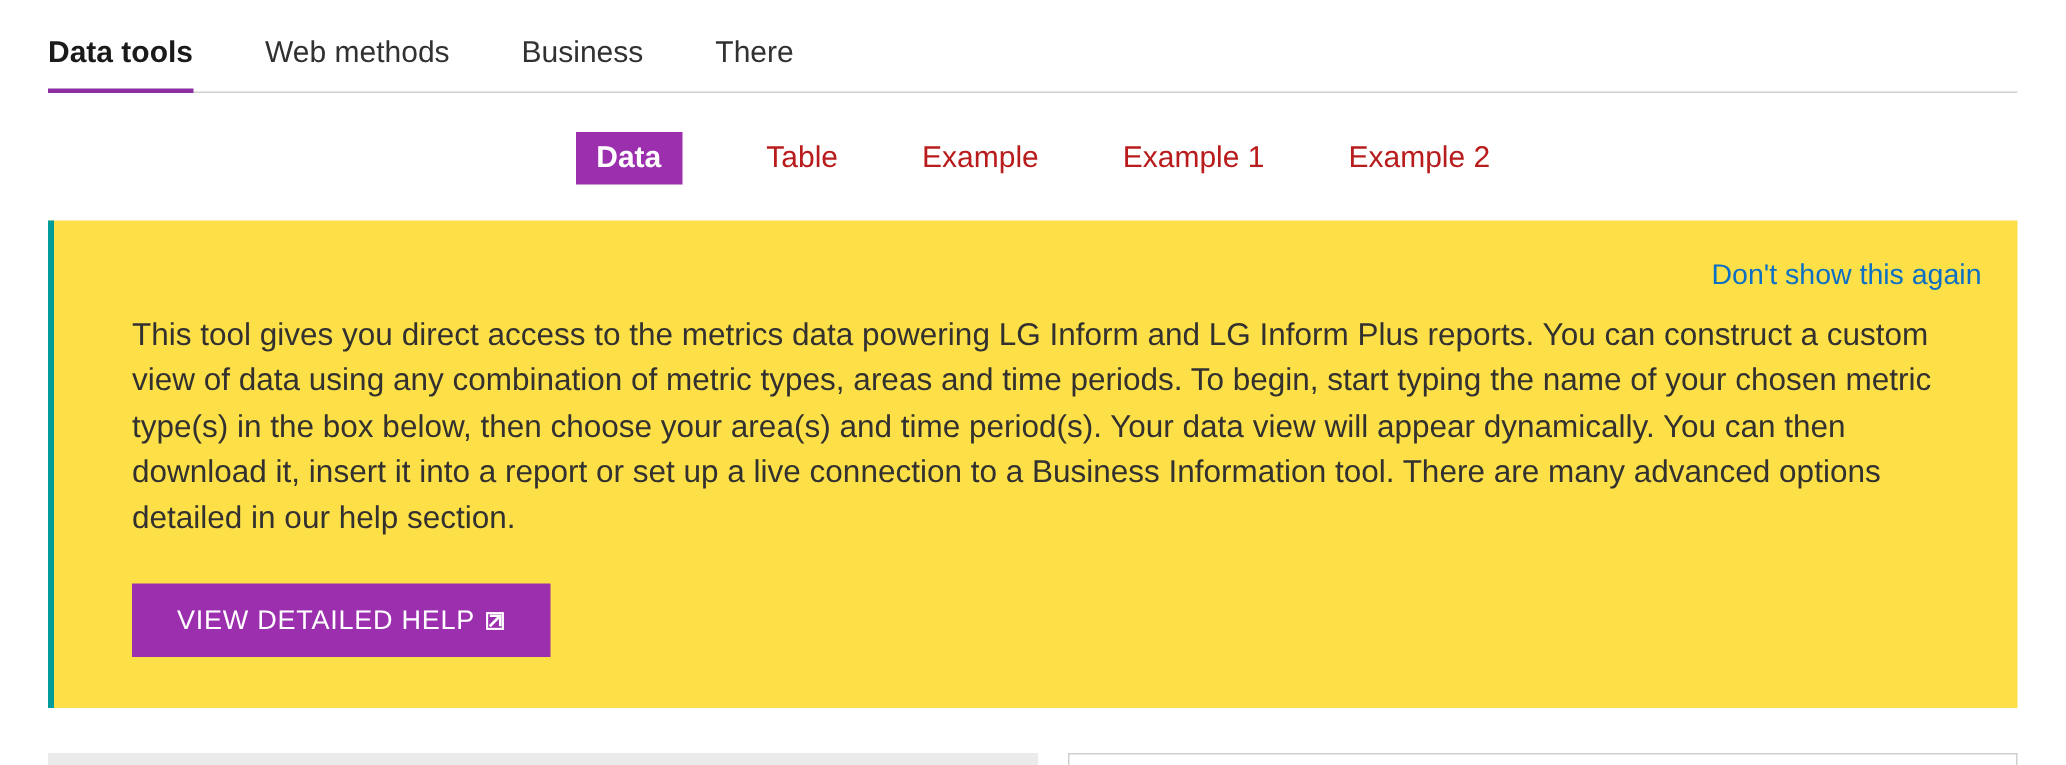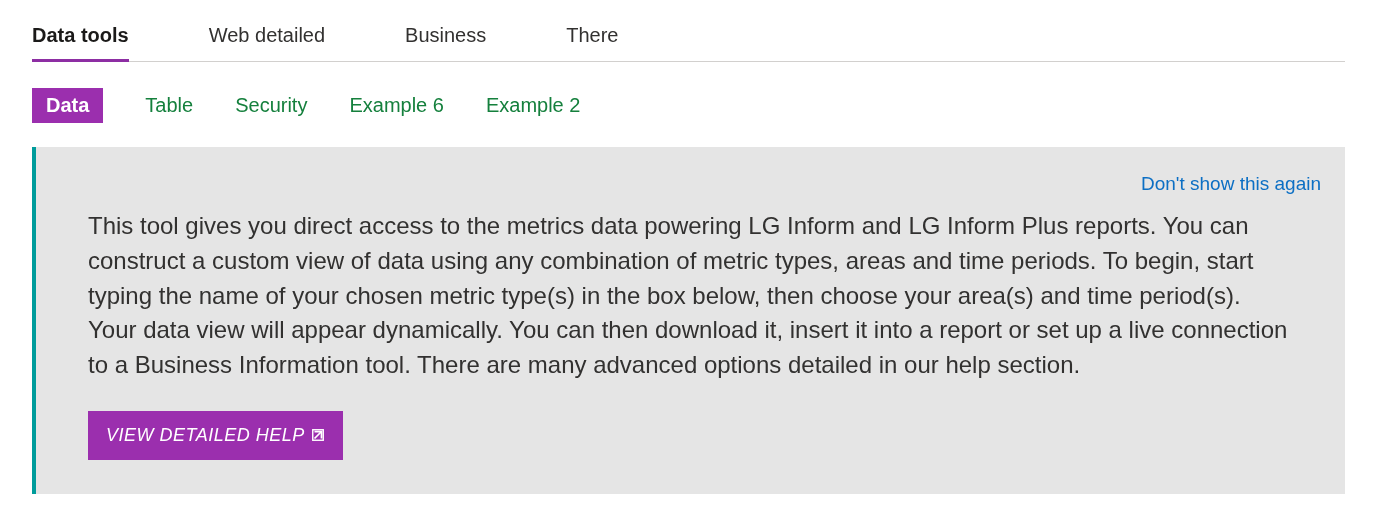--- a/index.html
+++ b/index.html
@@ -7,21 +7,21 @@
       font-family: 'Segoe UI', -apple-system, sans-serif;
       background: #ffffff;
       color: #323130;
       width: 1377px;
     }
     .container { padding: 24px 32px 16px 32px; }
 
     
     .primary-tabs {
       display: flex;
-      gap: 80px;
+      gap: 48px;
       border-bottom: 1px solid #d2d0ce;
       position: relative;
     }
     .primary-tab {
       font-size: 20px;
       padding-bottom: 14px;
       cursor: pointer;
       color: #323130;
       position: relative;
     }
@@ -33,73 +33,73 @@
       content: "";
       position: absolute;
       left: 0; right: 0; bottom: -1px;
       height: 3px;
       background: #8d2ea3;
     }
 
     
     .secondary-tabs {
       display: flex;
-      gap: 42px;
+      gap: 56px;
       align-items: center;
       margin-top: 24px;
+      justify-content: center;
     }
     .secondary-tab {
       font-size: 20px;
       padding: 8px 0;
       cursor: pointer;
-      color: #15803d;
+      color: #b91c1c;
     }
     .secondary-tab.active {
       background: #9b2fae;
       color: #ffffff;
       font-weight: 600;
       padding: 6px 14px;
     }
 
     
     .info-panel {
       margin-top: 22px;
-      background: #e5e5e5;
+      background: #fde047;
       border-left: 4px solid #009c9b;
       padding: 26px 52px 34px 52px;
       position: relative;
     }
     .dismiss-link {
       position: absolute;
       top: 26px;
       right: 24px;
       color: #0c6fc4;
       font-size: 19px;
       cursor: pointer;
     }
     .info-text {
       margin-top: 36px;
-      font-size: 24px;
+      font-size: 21px;
       line-height: 1.45;
       color: #323130;
       max-width: 1200px;
     }
     .help-button {
       margin-top: 28px;
       display: inline-flex;
       align-items: center;
       gap: 6px;
       background: #9b2fae;
       color: #ffffff;
       font-size: 18px;
       letter-spacing: 0.5px;
-      padding: 14px 18px;
+      padding: 14px 30px;
       border: none;
       cursor: pointer;
-      font-style: italic;
     }
     .ext-icon {
       width: 14px;
       height: 14px;
       display: inline-block;
     }
     .ext-icon svg { display: block; }
 
     
     .bottom-row {
@@ -119,30 +119,30 @@
       border-bottom: none;
     }
   </style>
 </head>
 <body>
 
 <div class="container">
 
   <nav class="primary-tabs">
     <div class="primary-tab active">Data tools</div>
-    <div class="primary-tab">Web detailed</div>
+    <div class="primary-tab">Web methods</div>
     <div class="primary-tab">Business</div>
     <div class="primary-tab">There</div>
   </nav>
 
   <nav class="secondary-tabs">
     <div class="secondary-tab active">Data</div>
     <div class="secondary-tab">Table</div>
-    <div class="secondary-tab">Security</div>
-    <div class="secondary-tab">Example 6</div>
+    <div class="secondary-tab">Example</div>
+    <div class="secondary-tab">Example 1</div>
     <div class="secondary-tab">Example 2</div>
   </nav>
 
   <section class="info-panel">
     <a class="dismiss-link">Don't show this again</a>
     <p class="info-text">This tool gives you direct access to the metrics data powering LG Inform and LG Inform Plus reports. You can construct a custom view of data using any combination of metric types, areas and time periods. To begin, start typing the name of your chosen metric type(s) in the box below, then choose your area(s) and time period(s). Your data view will appear dynamically. You can then download it, insert it into a report or set up a live connection to a Business Information tool. There are many advanced options detailed in our help section.</p>
     <button class="help-button">
       <span>VIEW DETAILED HELP</span>
       <span class="ext-icon">
         <svg viewBox="0 0 16 16" width="14" height="14" fill="none" stroke="#ffffff" stroke-width="2">

